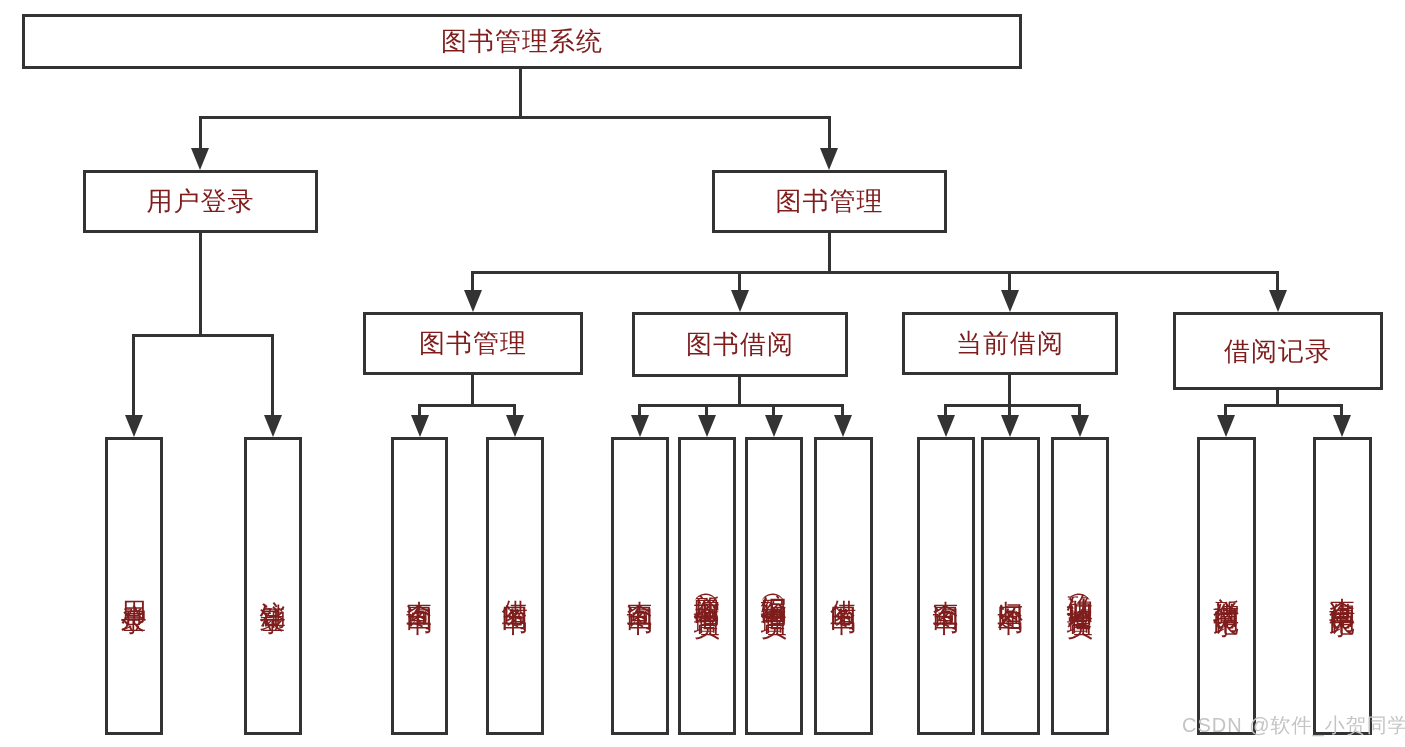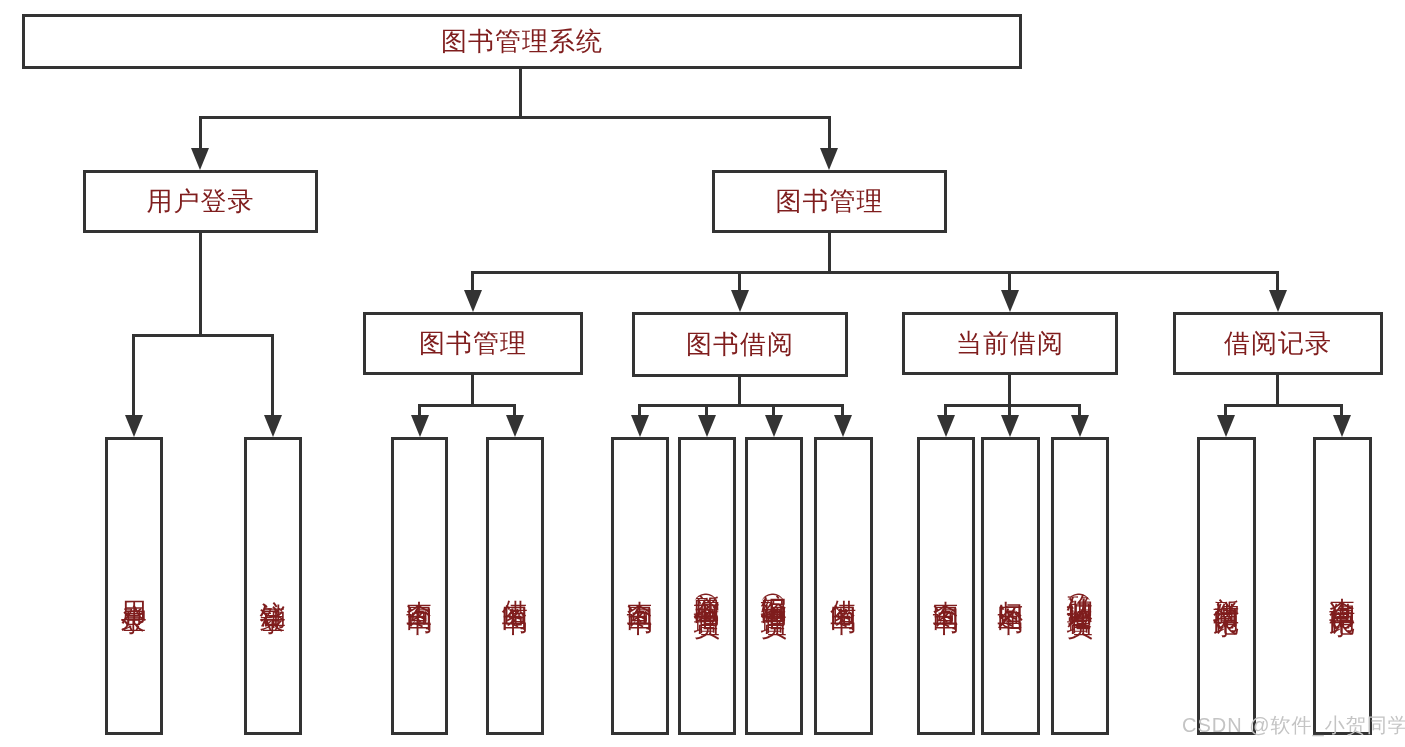--- a/index.html
+++ b/index.html
@@ -71,21 +71,21 @@
 
   <div class="box" style="left:363px;top:312px;width:220px;height:63px;">
     <span>图书管理</span>
   </div>
   <div class="box" style="left:632px;top:312px;width:216px;height:65px;">
     <span>图书借阅</span>
   </div>
   <div class="box" style="left:902px;top:312px;width:216px;height:63px;">
     <span>当前借阅</span>
   </div>
-  <div class="box" style="left:1173px;top:312px;width:210px;height:63px;">
+  <div class="box" style="left:1173px;top:312px;width:210px;height:78px;">
     <span>借阅记录</span>
   </div>
 
   <div class="vl" style="left:471px;top:375px;height:29px;"></div>
   <div class="hl" style="left:418px;top:404px;width:98px;"></div>
   <div class="vl" style="left:418px;top:404px;height:14px;"></div>
   <div class="ar" style="left:411px;top:415px;"></div>
   <div class="vl" style="left:513px;top:404px;height:14px;"></div>
   <div class="ar" style="left:506px;top:415px;"></div>
 

